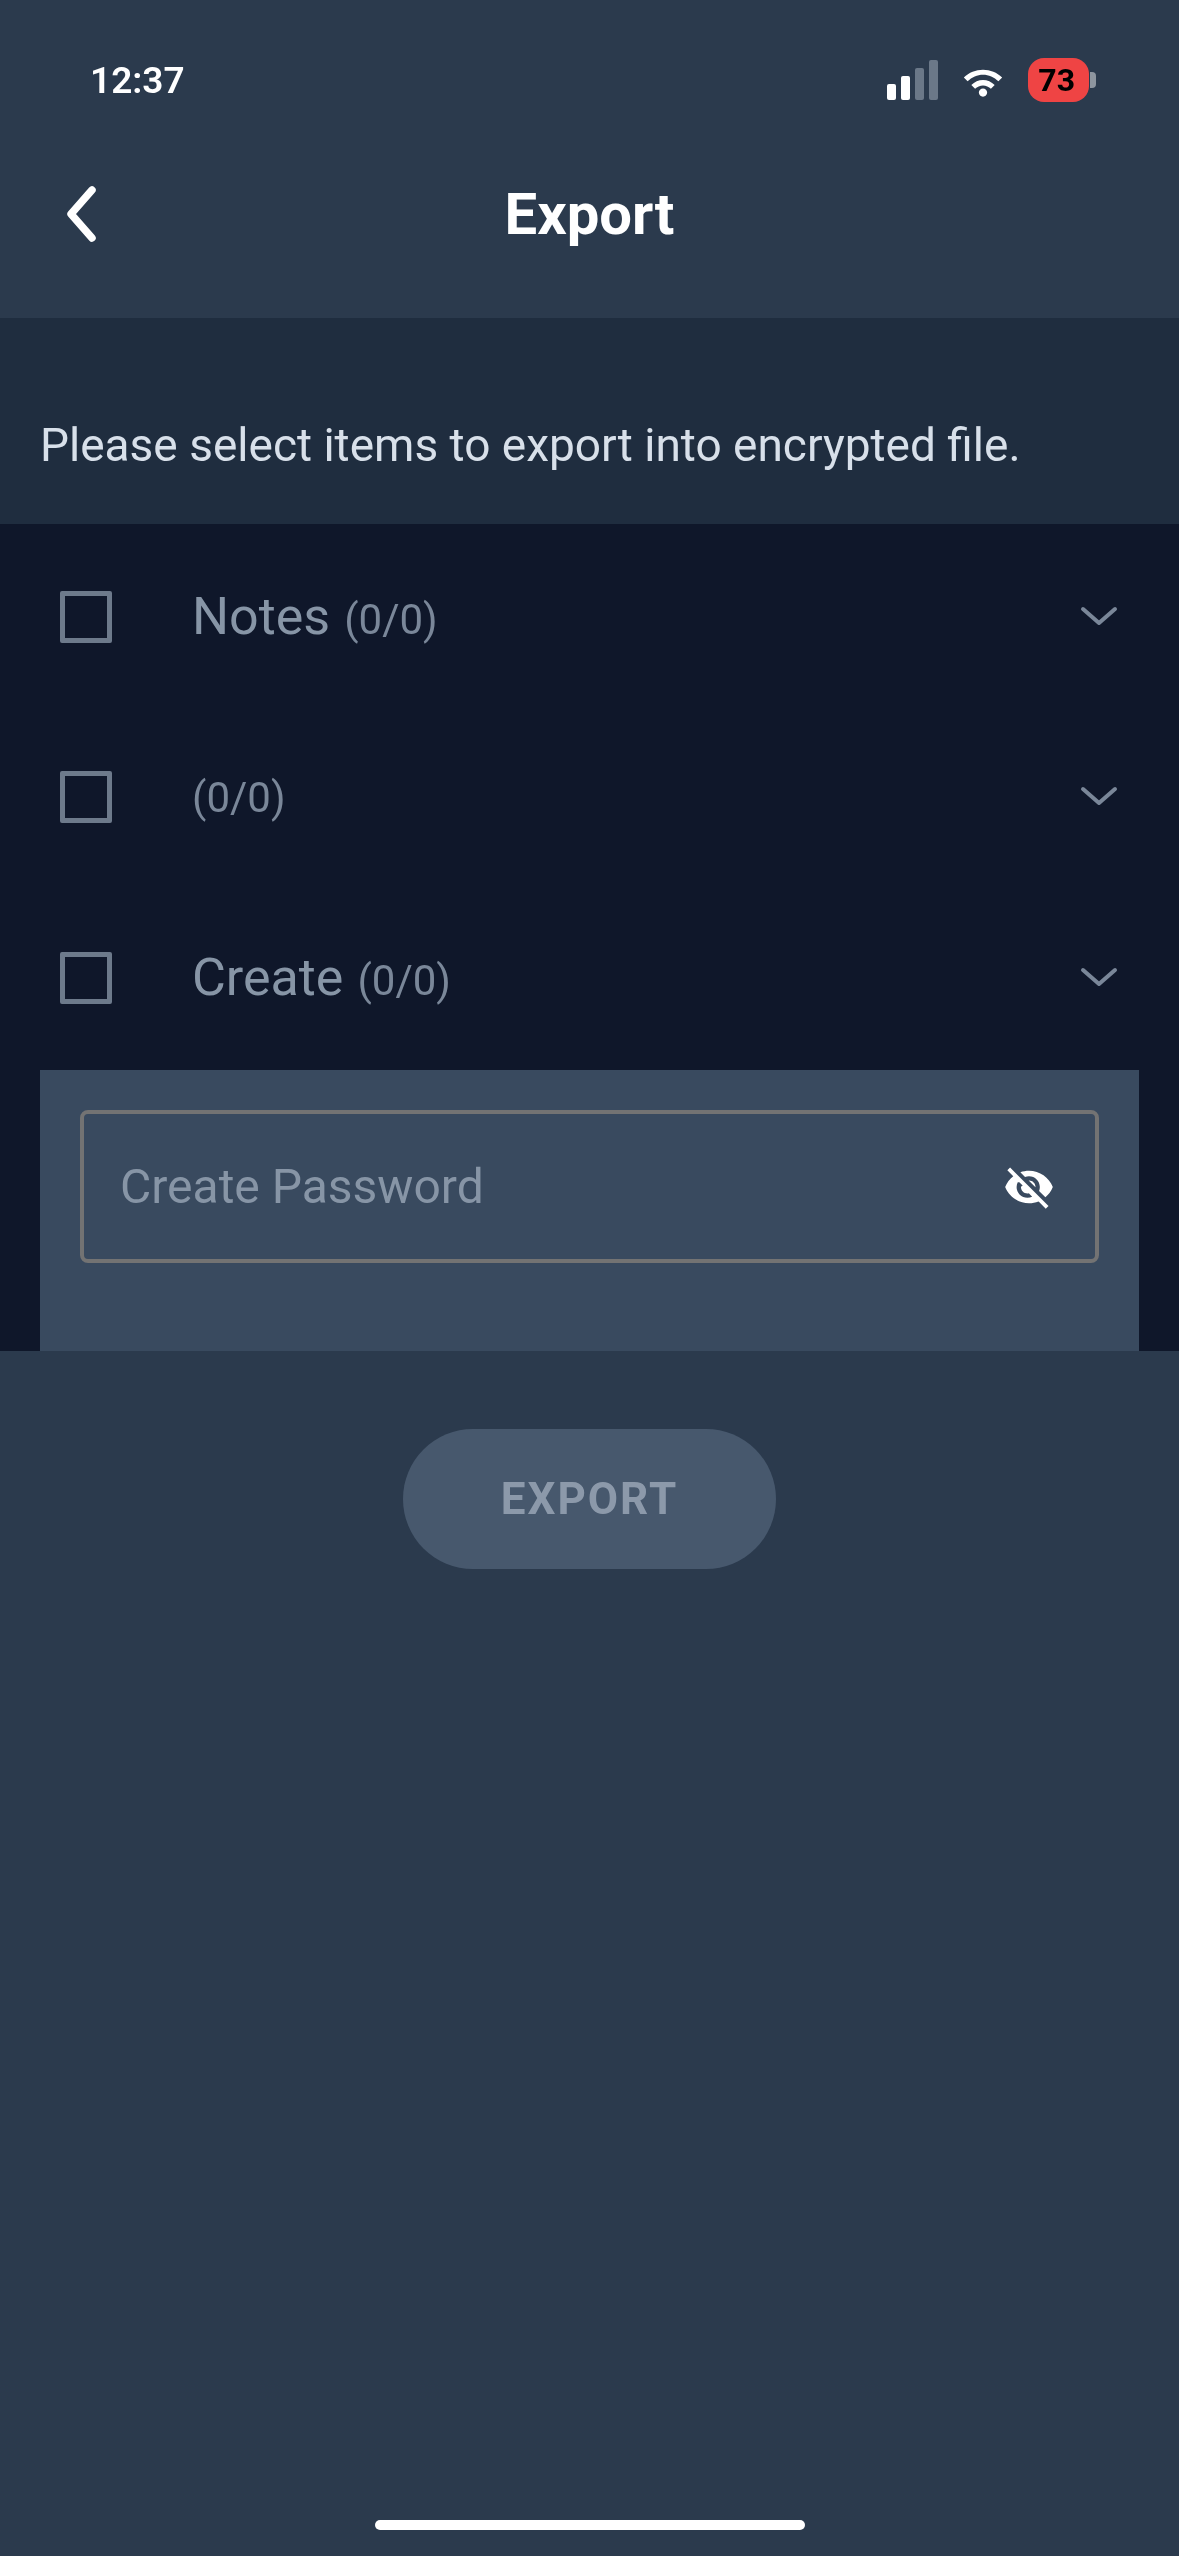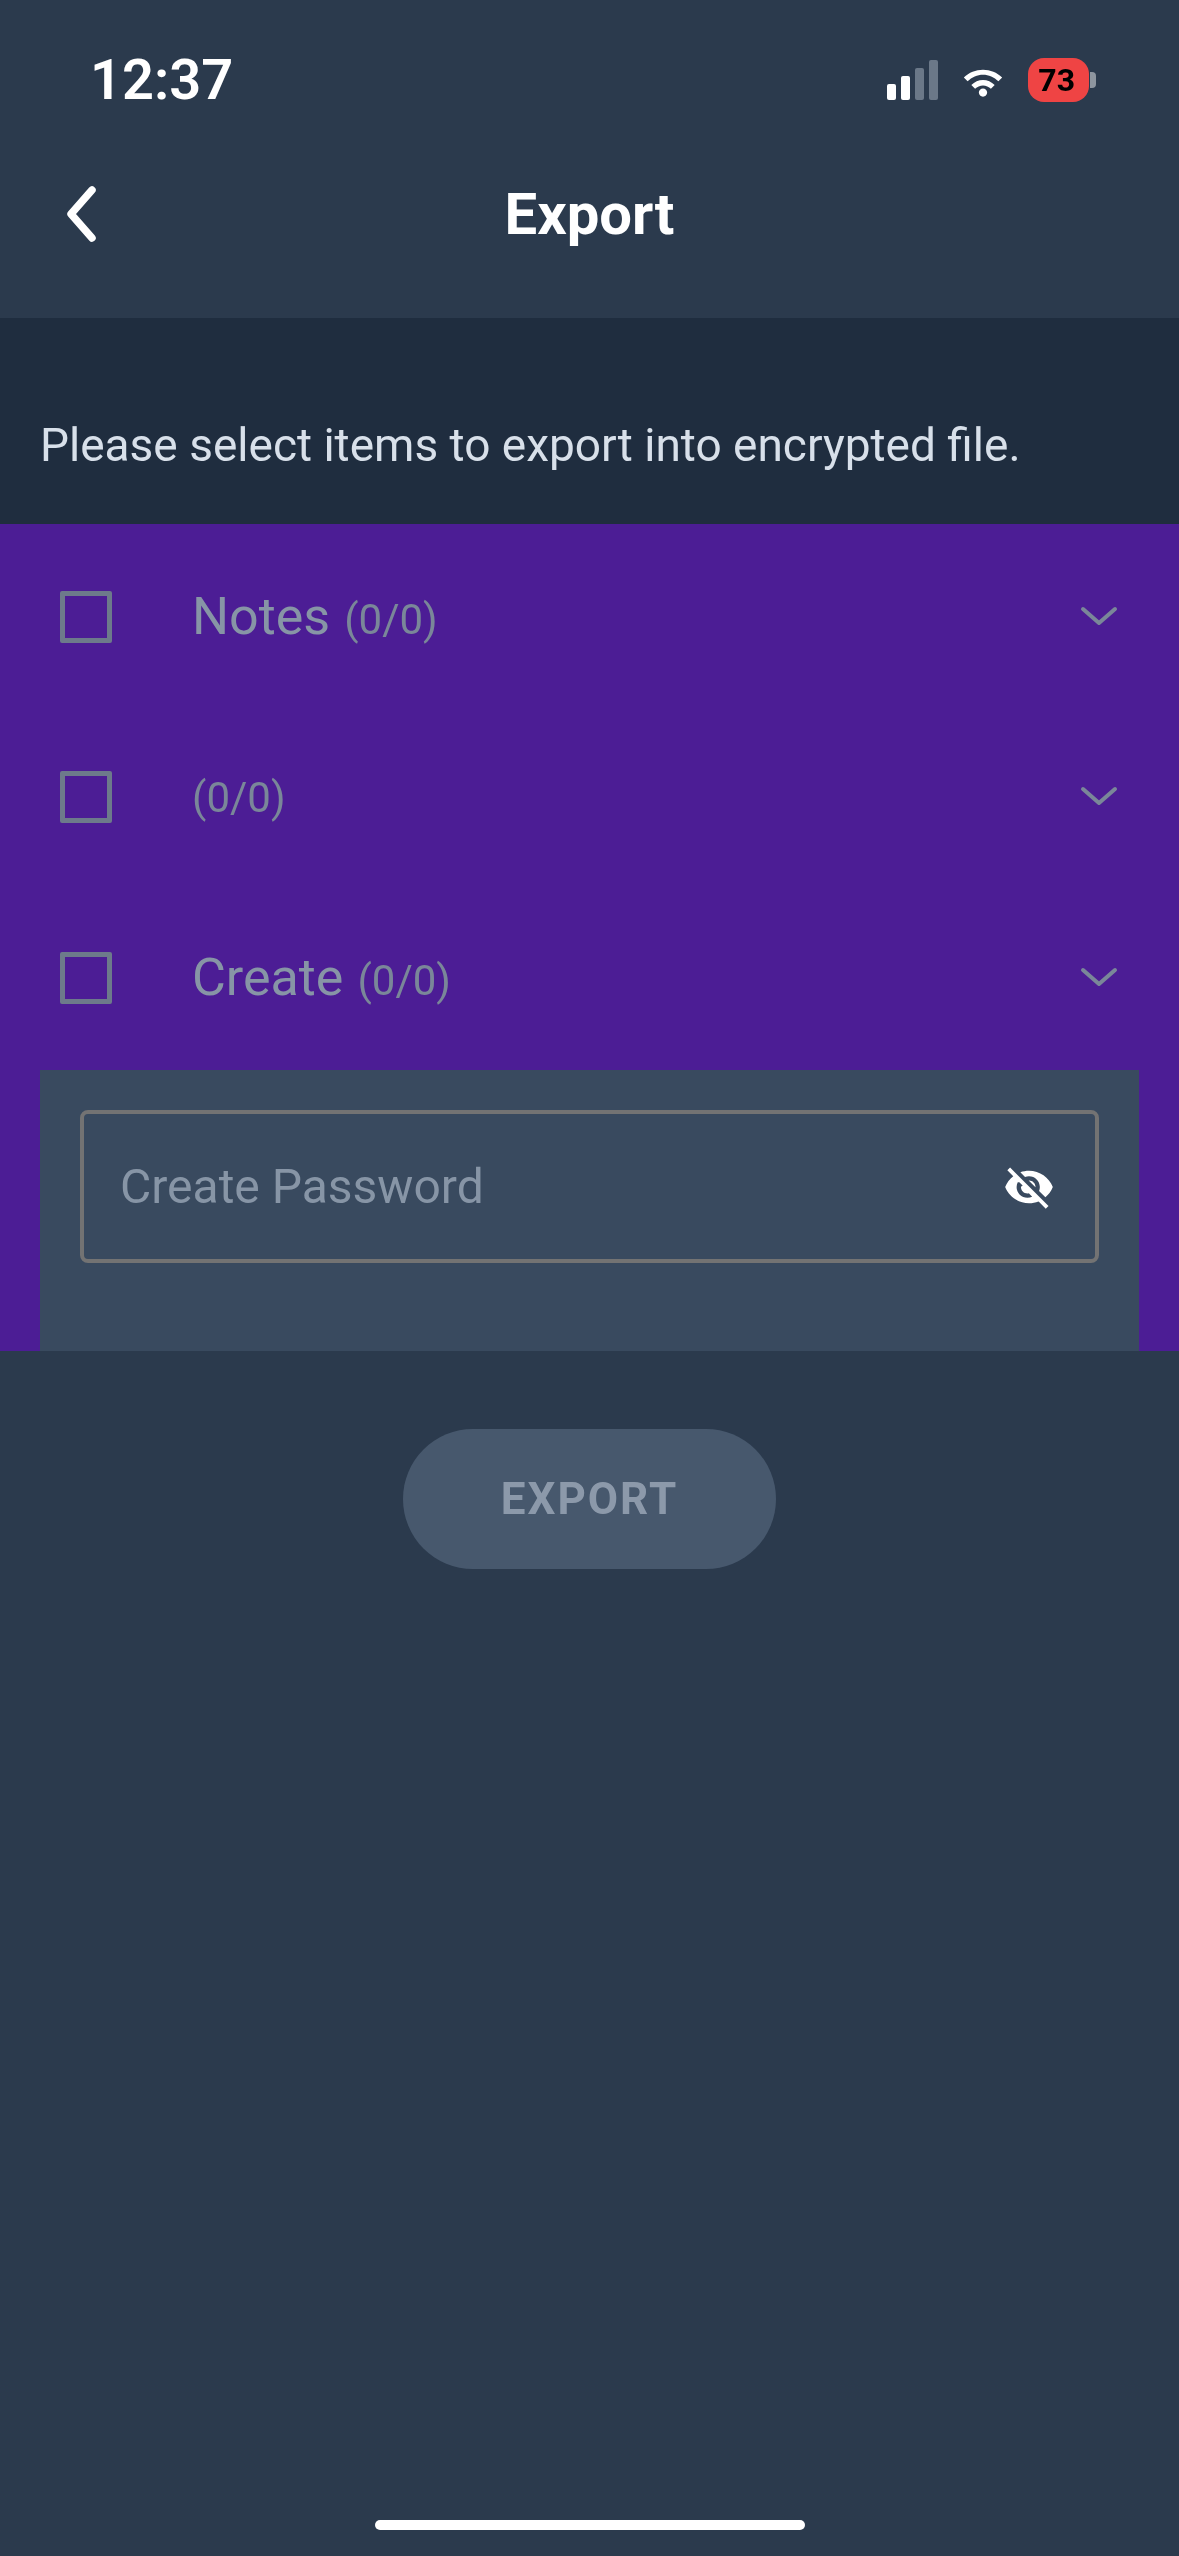--- a/index.html
+++ b/index.html
@@ -18,21 +18,21 @@
       overflow: hidden;
     }
     .status-bar {
       display: flex;
       justify-content: space-between;
       align-items: center;
       padding: 40px 90px 30px 90px;
       height: 150px;
     }
     .status-time {
-      font-size: 56px;
+      font-size: 37px;
       font-weight: 600;
       color: #ffffff;
     }
     .status-right {
       display: flex;
       align-items: center;
       gap: 20px;
     }
     .signal-icon {
       display: flex;
@@ -103,21 +103,21 @@
       padding: 52px 40px;
     }
     .instruction-text {
       font-size: 46px;
       color: #d8e0ea;
       font-weight: 400;
       margin-top: 48px;
     }
     .items-section {
       padding: 0 40px;
-      background: #4c1d95;
+      background: #0f172a;
     }
     .item-row {
       display: flex;
       align-items: center;
       padding: 62px 20px 62px 20px;
       gap: 80px;
     }
     .checkbox {
       width: 52px;
       height: 52px;

